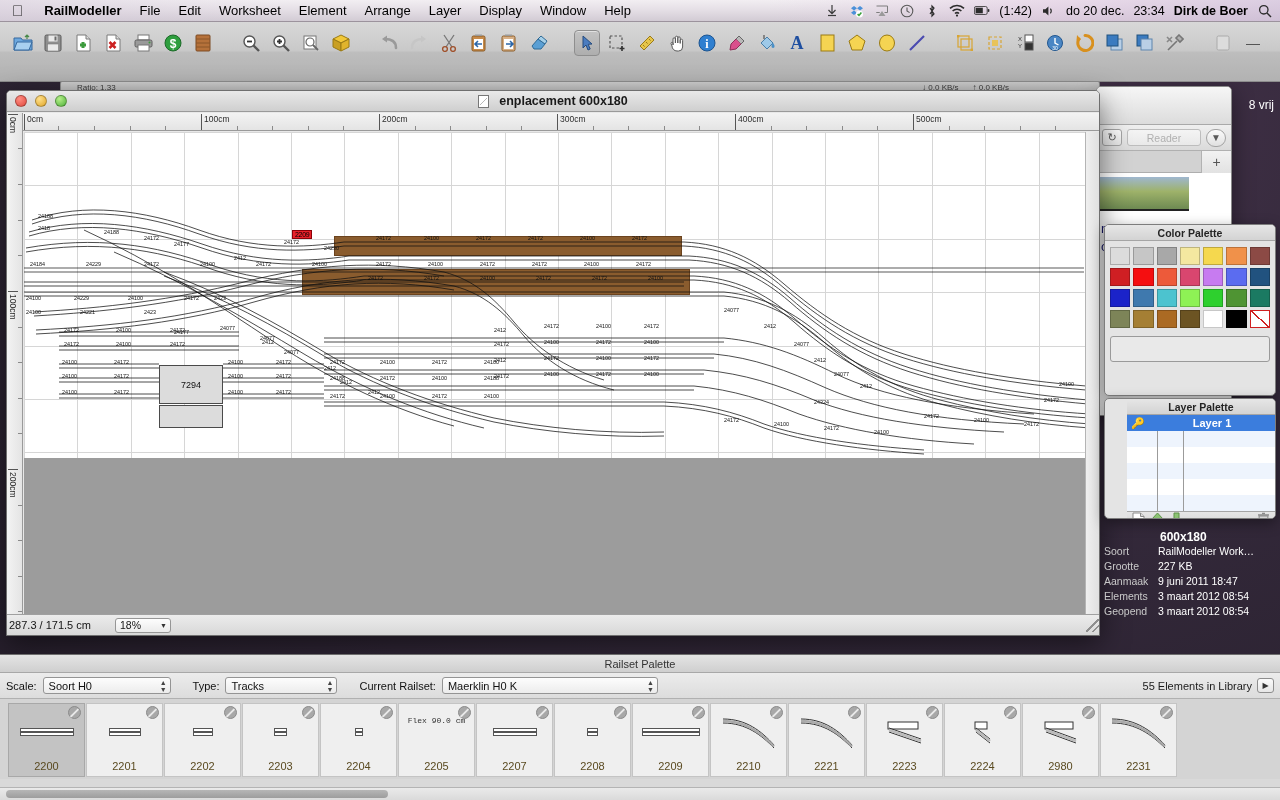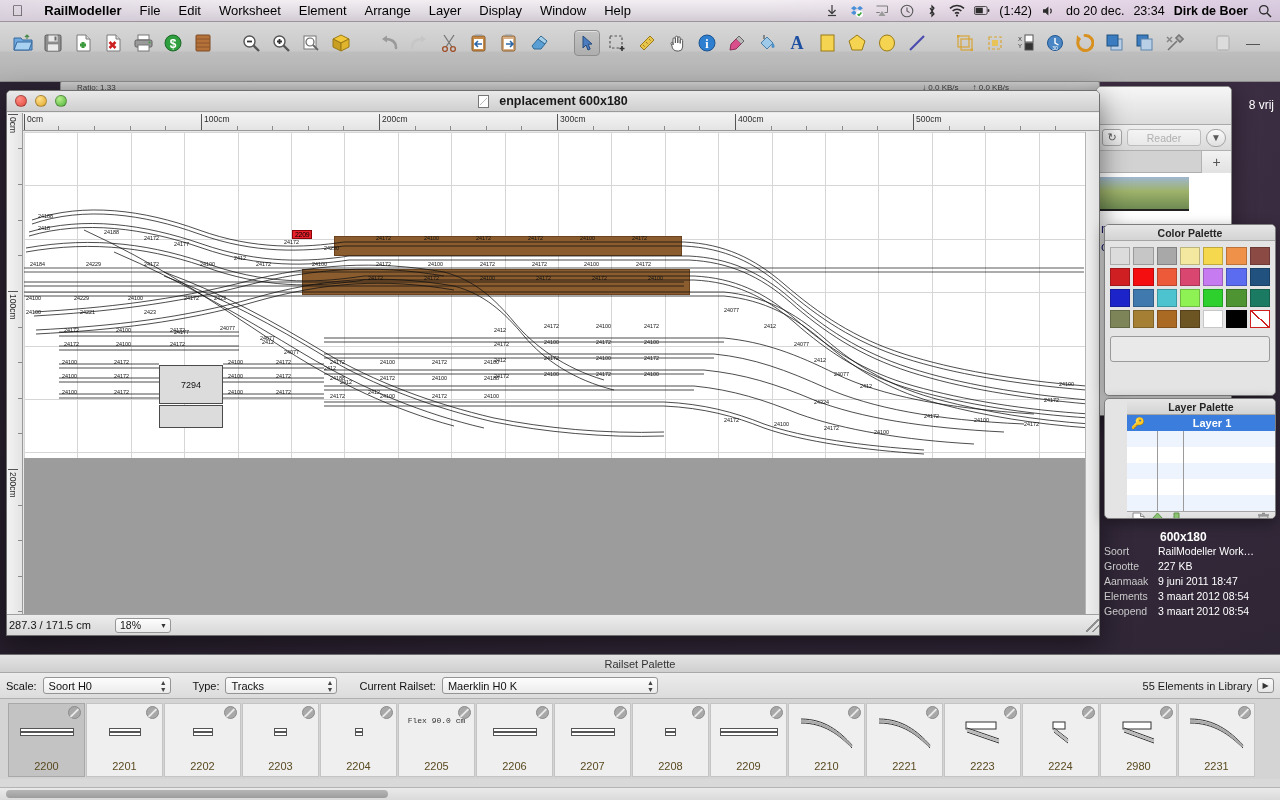--- a/index.html
+++ b/index.html
@@ -1168,27 +1168,20 @@
           <div class="rs-thumb">
             <div class="rs-flex-txt">Flex 90.0 cm</div>
           </div>
           <div class="rs-label">2205</div>
         </div>
         <div class="rs-cell">
           <div class="rs-noico"></div>
           <div class="rs-thumb">
             <div class="strail" style="width: 44px;"></div>
           </div>
-          <div class="rs-label">2206</div>
-        </div>
-        <div class="rs-cell">
-          <div class="rs-noico"></div>
-          <div class="rs-thumb">
-            <div class="strail" style="width: 44px;"></div>
-          </div>
           <div class="rs-label">2207</div>
         </div>
         <div class="rs-cell">
           <div class="rs-noico"></div>
           <div class="rs-thumb">
             <div class="strail" style="width: 11px;"></div>
           </div>
           <div class="rs-label">2208</div>
         </div>
         <div class="rs-cell">

